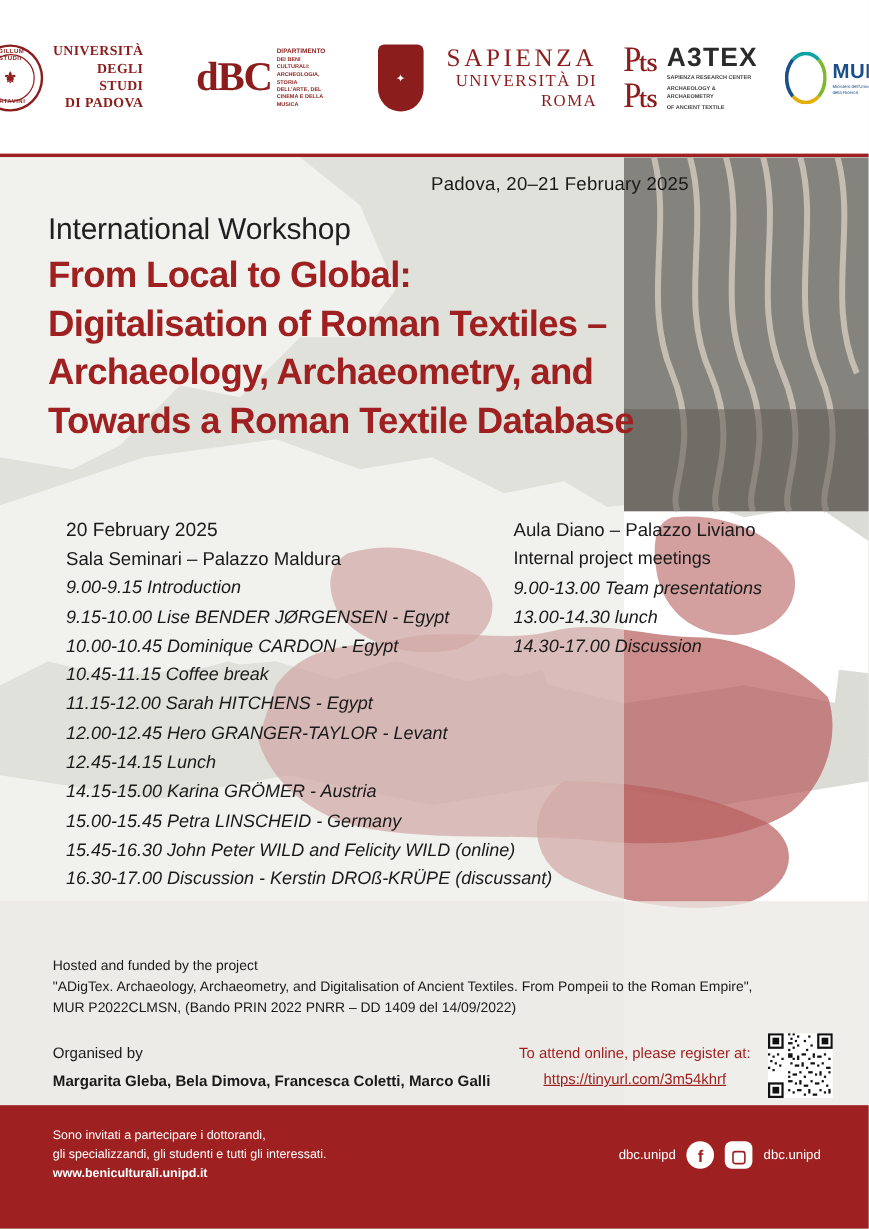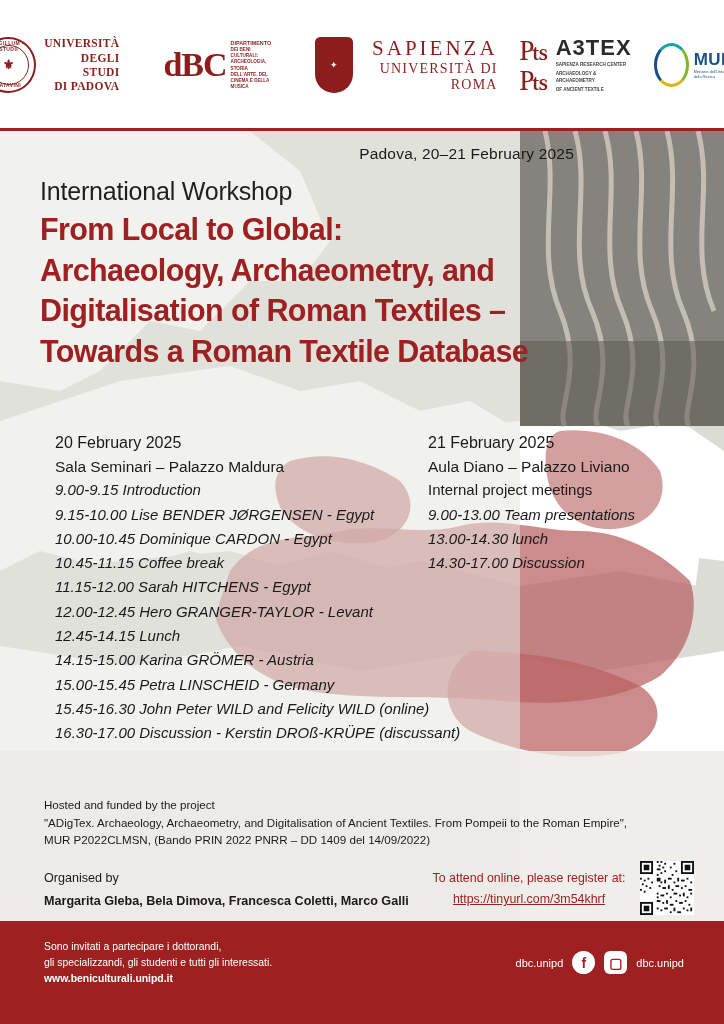--- a/index.html
+++ b/index.html
@@ -274,22 +274,22 @@
       <rect x="0" y="0" width="520" height="790" fill="#e6e5e0" opacity="0.55"></rect>
       <rect x="0" y="620" width="724" height="170" fill="#eceae5" opacity="0.8"></rect>
     </svg>
 
     <div class="date-line">Padova, 20–21 February 2025</div>
 
     <div class="intl">International Workshop</div>
 
     <div class="title">
       <div>From Local to Global:</div>
+      <div>Digitalisation of Roman Textiles –</div>
       <div>Archaeology, Archaeometry, and</div>
-      <div>Digitalisation of Roman Textiles –</div>
       <div>Towards a Roman Textile Database</div>
     </div>
 
     <div class="prog">
 
       <div class="col-left">
         <div class="day-head">20 February 2025</div>
         <div class="day-room">Sala Seminari – Palazzo Maldura</div>
         <div class="slot">9.00-9.15 Introduction</div>
         <div class="slot">9.15-10.00 Lise BENDER JØRGENSEN - Egypt</div>
@@ -298,21 +298,20 @@
         <div class="slot">11.15-12.00 Sarah HITCHENS - Egypt</div>
         <div class="slot">12.00-12.45 Hero GRANGER-TAYLOR - Levant</div>
         <div class="slot">12.45-14.15 Lunch</div>
         <div class="slot">14.15-15.00 Karina GRÖMER - Austria</div>
         <div class="slot">15.00-15.45 Petra LINSCHEID - Germany</div>
         <div class="slot">15.45-16.30 John Peter WILD and Felicity WILD (online)</div>
         <div class="slot">16.30-17.00 Discussion - Kerstin DROß-KRÜPE (discussant)</div>
       </div>
 
       <div class="col-right">
-        <div class="day-head">21 February 2025</div>
         <div class="day-room">Aula Diano – Palazzo Liviano</div>
         <div class="slot-reg">Internal project meetings</div>
         <div class="slot">9.00-13.00 Team presentations</div>
         <div class="slot">13.00-14.30 lunch</div>
         <div class="slot">14.30-17.00 Discussion</div>
       </div>
 
     </div>
 
     <div class="funding">

